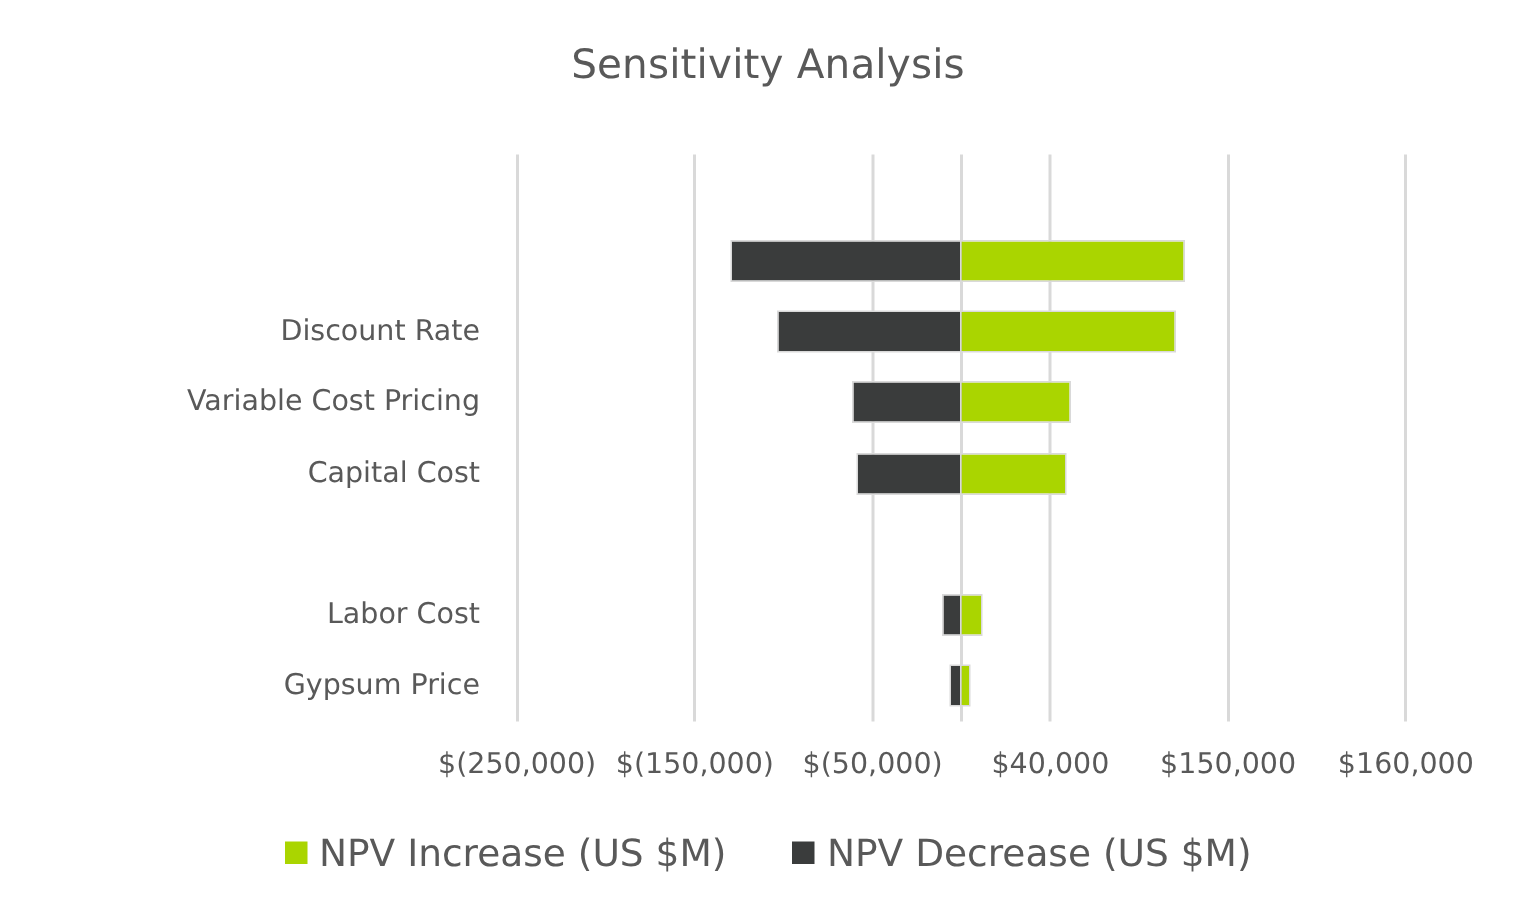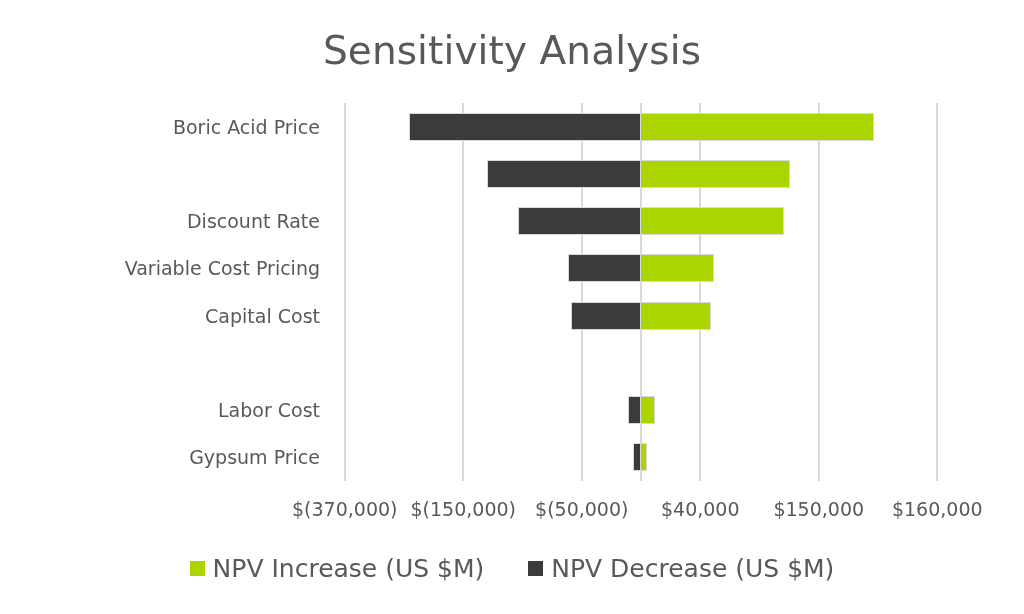--- a/index.html
+++ b/index.html
@@ -18,21 +18,21 @@
     overflow: hidden;
   }
 
   
   .chart-title {
     position: absolute;
     top: 28px;
     left: 0;
     width: 1024px;
     text-align: center;
-    font-size: 39px;
+    font-size: 27px;
     color: #595959;
     font-weight: 400;
     letter-spacing: .1px;
     white-space: nowrap;
   }
 
   
   
   .plot {
     position: absolute;
@@ -147,25 +147,20 @@
     <div class="gridlines" id="gridlines">
         <div class="gridline" style="left: 343.75px;"></div>
         <div class="gridline" style="left: 462.25px;"></div>
         <div class="gridline" style="left: 580.75px;"></div>
         <div class="gridline" style="left: 699.25px;"></div>
         <div class="gridline" style="left: 817.75px;"></div>
         <div class="gridline" style="left: 936.25px;"></div>
         <div class="axis-zero" style="left: 640px;"></div>
       </div>
     <div class="rows" id="rows">
-        <div class="row" style="top: 0px; height: 47.25px;">
-          <div class="row-label">Boric Acid Price</div>
-          <div class="bar bar-dec" style="left: 409.925px; width: 231.075px; background: rgb(58, 60, 60);"></div>
-          <div class="bar bar-inc" style="left: 641px; width: 232.26px; background: rgb(170, 213, 0);"></div>
-        </div>
         <div class="row" style="top: 47.25px; height: 47.25px;">
           <div class="bar bar-dec" style="left: 488.135px; width: 152.865px; background: rgb(58, 60, 60);"></div>
           <div class="bar bar-inc" style="left: 641px; width: 148.125px; background: rgb(170, 213, 0);"></div>
         </div>
         <div class="row" style="top: 94.5px; height: 47.25px;">
           <div class="row-label">Discount Rate</div>
           <div class="bar bar-dec" style="left: 518.945px; width: 122.055px; background: rgb(58, 60, 60);"></div>
           <div class="bar bar-inc" style="left: 641px; width: 142.2px; background: rgb(170, 213, 0);"></div>
         </div>
         <div class="row" style="top: 141.75px; height: 47.25px;">
@@ -185,21 +180,21 @@
         </div>
         <div class="row" style="top: 283.5px; height: 47.25px;">
           <div class="row-label">Labor Cost</div>
           <div class="bar bar-dec" style="left: 629.15px; width: 11.85px; background: rgb(58, 60, 60);"></div>
           <div class="bar bar-inc" style="left: 641px; width: 13.035px; background: rgb(170, 213, 0);"></div>
         </div>
       </div>
   </div>
 
   <div class="xaxis" id="xaxis">
-      <div class="xtick" style="left: 344.75px;">$(370,000)</div>
+      <div class="xtick" style="left: 344.75px;">$(250,000)</div>
       <div class="xtick" style="left: 463.25px;">$(150,000)</div>
       <div class="xtick" style="left: 581.75px;">$(50,000)</div>
       <div class="xtick" style="left: 700.25px;">$40,000</div>
       <div class="xtick" style="left: 818.75px;">$150,000</div>
       <div class="xtick" style="left: 937.25px;">$160,000</div>
     </div>
 
   <div class="legend" id="legend">
       <div class="legend-item">
         <span class="legend-swatch" style="background: rgb(170, 213, 0);"></span>

